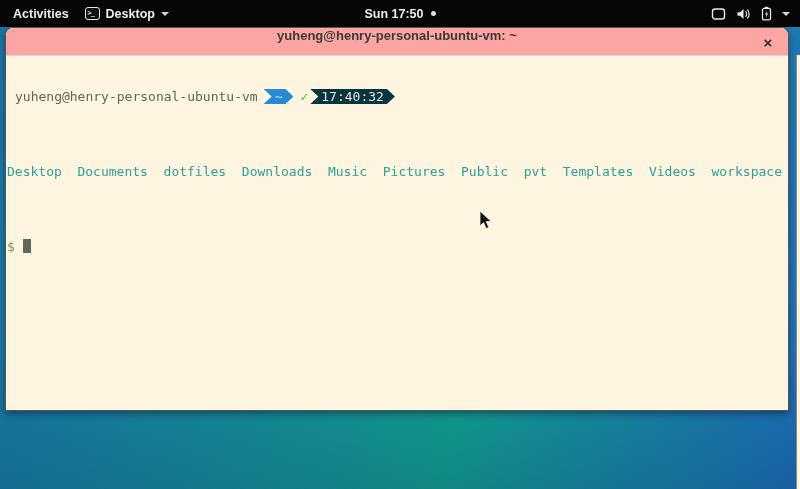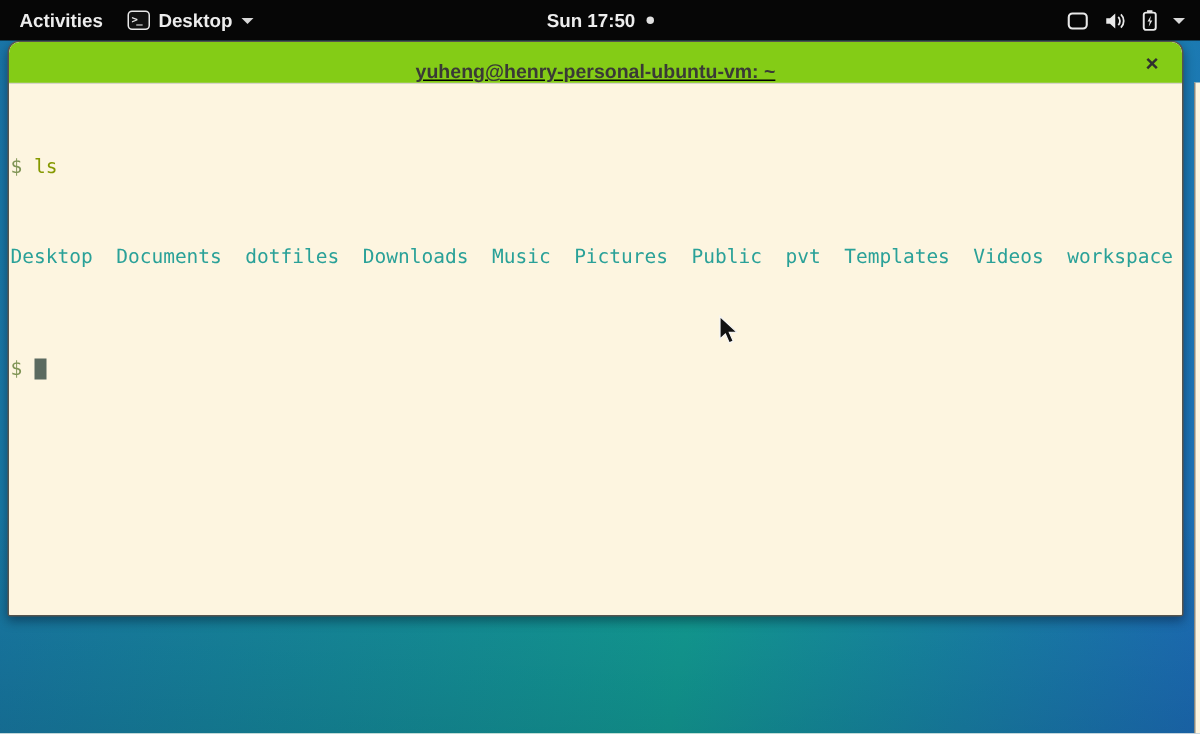--- a/index.html
+++ b/index.html
@@ -54,23 +54,23 @@
   }
 
   
   .terminal-window {
     position:absolute; left:5px; top:27px; width:784px; height:384px;
     border:1px solid #55544e; border-radius:8px 8px 2px 2px;
     box-shadow:0 3px 7px rgba(0,0,20,0.40);
     z-index:10; overflow:hidden; background:#fdf5e0;
   }
   .titlebar {
-    height:28px; background:#84cc16; border-bottom:1px solid #d8d4cb;
+    height:28px; background:#fca5a5; border-bottom:1px solid #d8d4cb;
     border-radius:7px 7px 0 0; position:relative;
-    display:flex; align-items:flex-end; justify-content:center;text-decoration:underline;
+    display:flex; align-items:flex-start; justify-content:center;
   }
   .window-title { font-size:13px; font-weight:bold; color:#3a3a36; }
   .close-btn {
     position:absolute; right:10px; top:4px; width:20px; height:20px;
     display:flex; align-items:center; justify-content:center;
     font-size:15px; font-weight:bold; color:#2f2f2f; cursor:default;
   }
   .terminal-body {
     height:355px; background:#fdf5e0; padding:3px 0 0 1px;
     font-family:"DejaVu Sans Mono", monospace; font-size:13px; line-height:15px;
@@ -138,22 +138,22 @@
 
   <div class="bg-window-strip"></div>
 
   <div class="terminal-window">
     <div class="titlebar">
       <span class="window-title">yuheng@henry-personal-ubuntu-vm: ~</span>
       <span class="close-btn">×</span>
     </div>
 
     <div class="terminal-body">
+      <div class="t-line prompt-line"><span class="user-host">yuheng@henry-personal-ubuntu-vm</span><span class="pl-seg pl-blue">~</span><span class="check">✓</span><span class="pl-seg pl-dark">17:40:32</span></div>
 
-      <div class="t-line"><span class="prompt-symbol">$</span> <span class="cmd">ls</span></div>
 
       <div class="t-line"><span class="dir">Desktop</span>  <span class="dir">Documents</span>  <span class="dir">dotfiles</span>  <span class="dir">Downloads</span>  <span class="dir">Music</span>  <span class="dir">Pictures</span>  <span class="dir">Public</span>  <span class="dir">pvt</span>  <span class="dir">Templates</span>  <span class="dir">Videos</span>  <span class="dir">workspace</span></div>
 
 
       <div class="t-line"><span class="prompt-symbol">$</span> <span class="cursor-block"></span></div>
     </div>
   </div>
 
   <svg class="mouse-cursor" width="14" height="20" viewBox="0 0 14 20">
     <path d="M1 1 L1 16 L4.6 12.6 L7.2 18.6 L9.8 17.4 L7.2 11.6 L12.2 11.4 Z" fill="#111" stroke="#f5f5f5" stroke-width="0.8"></path>

